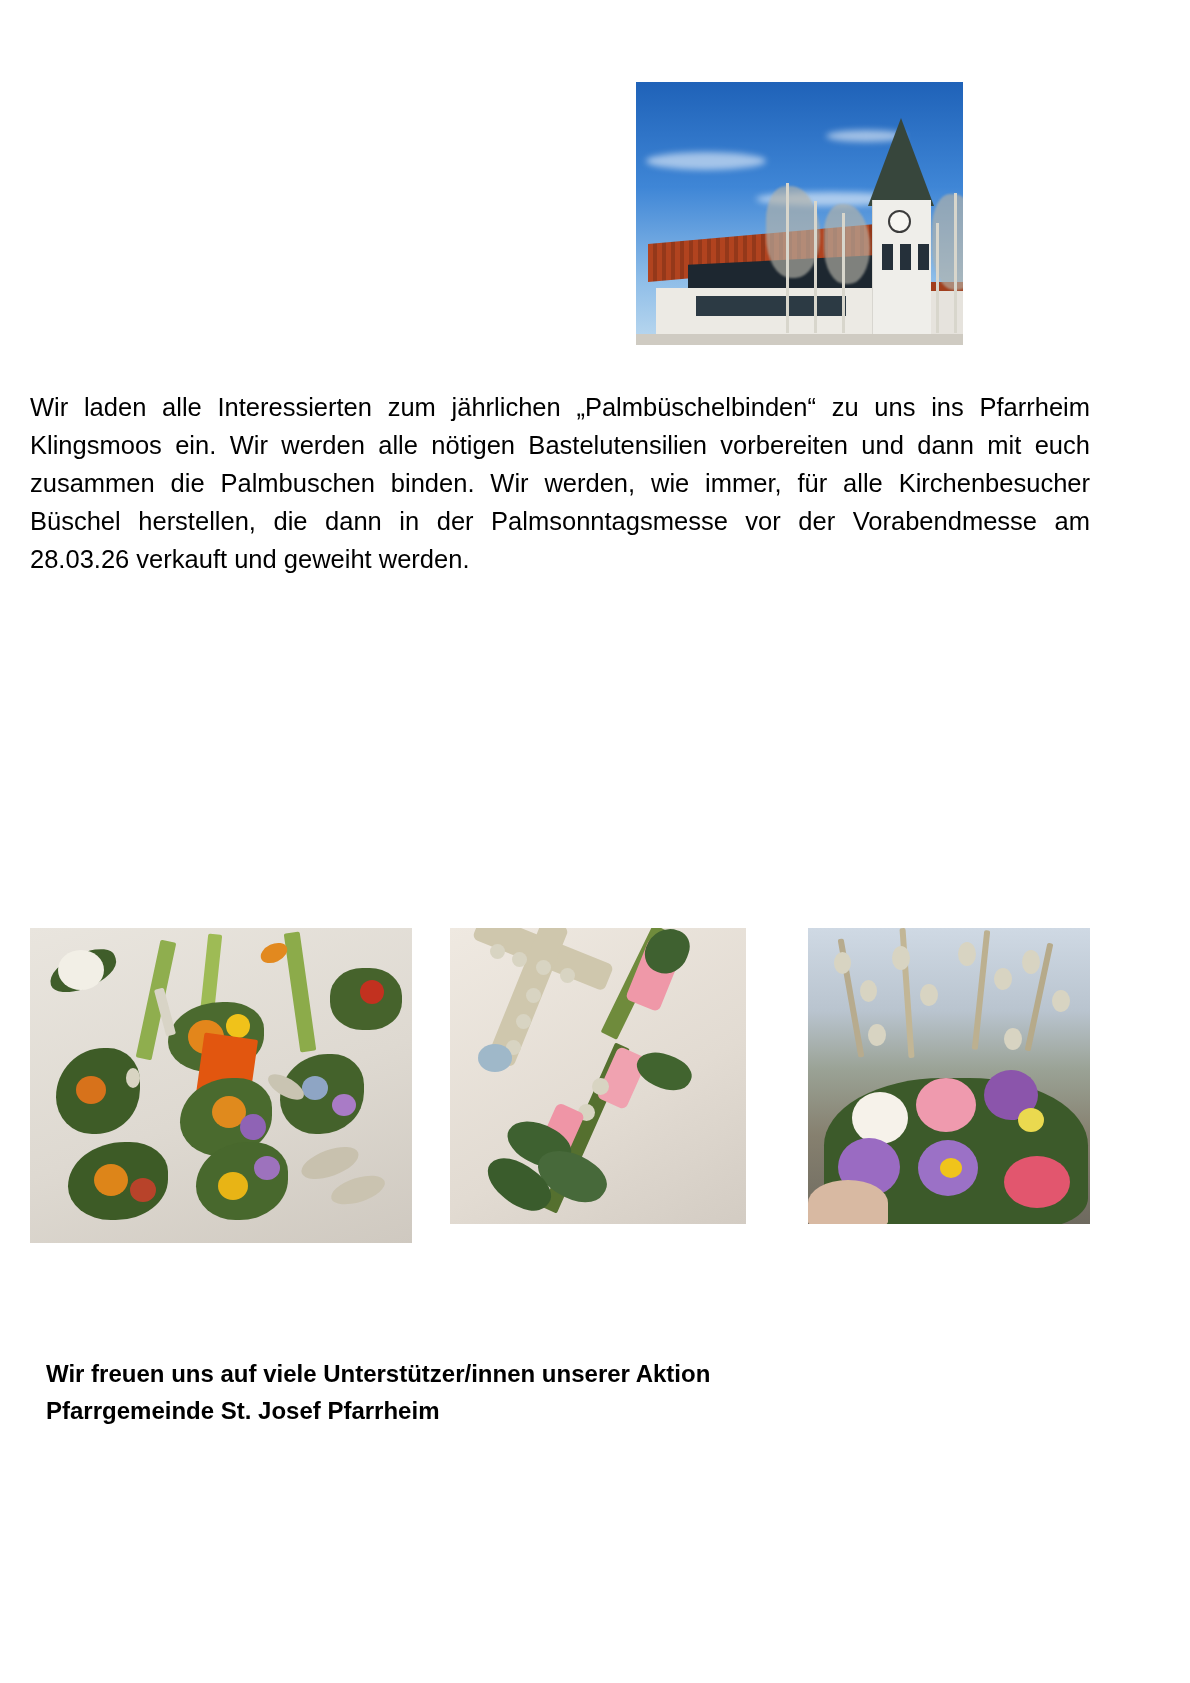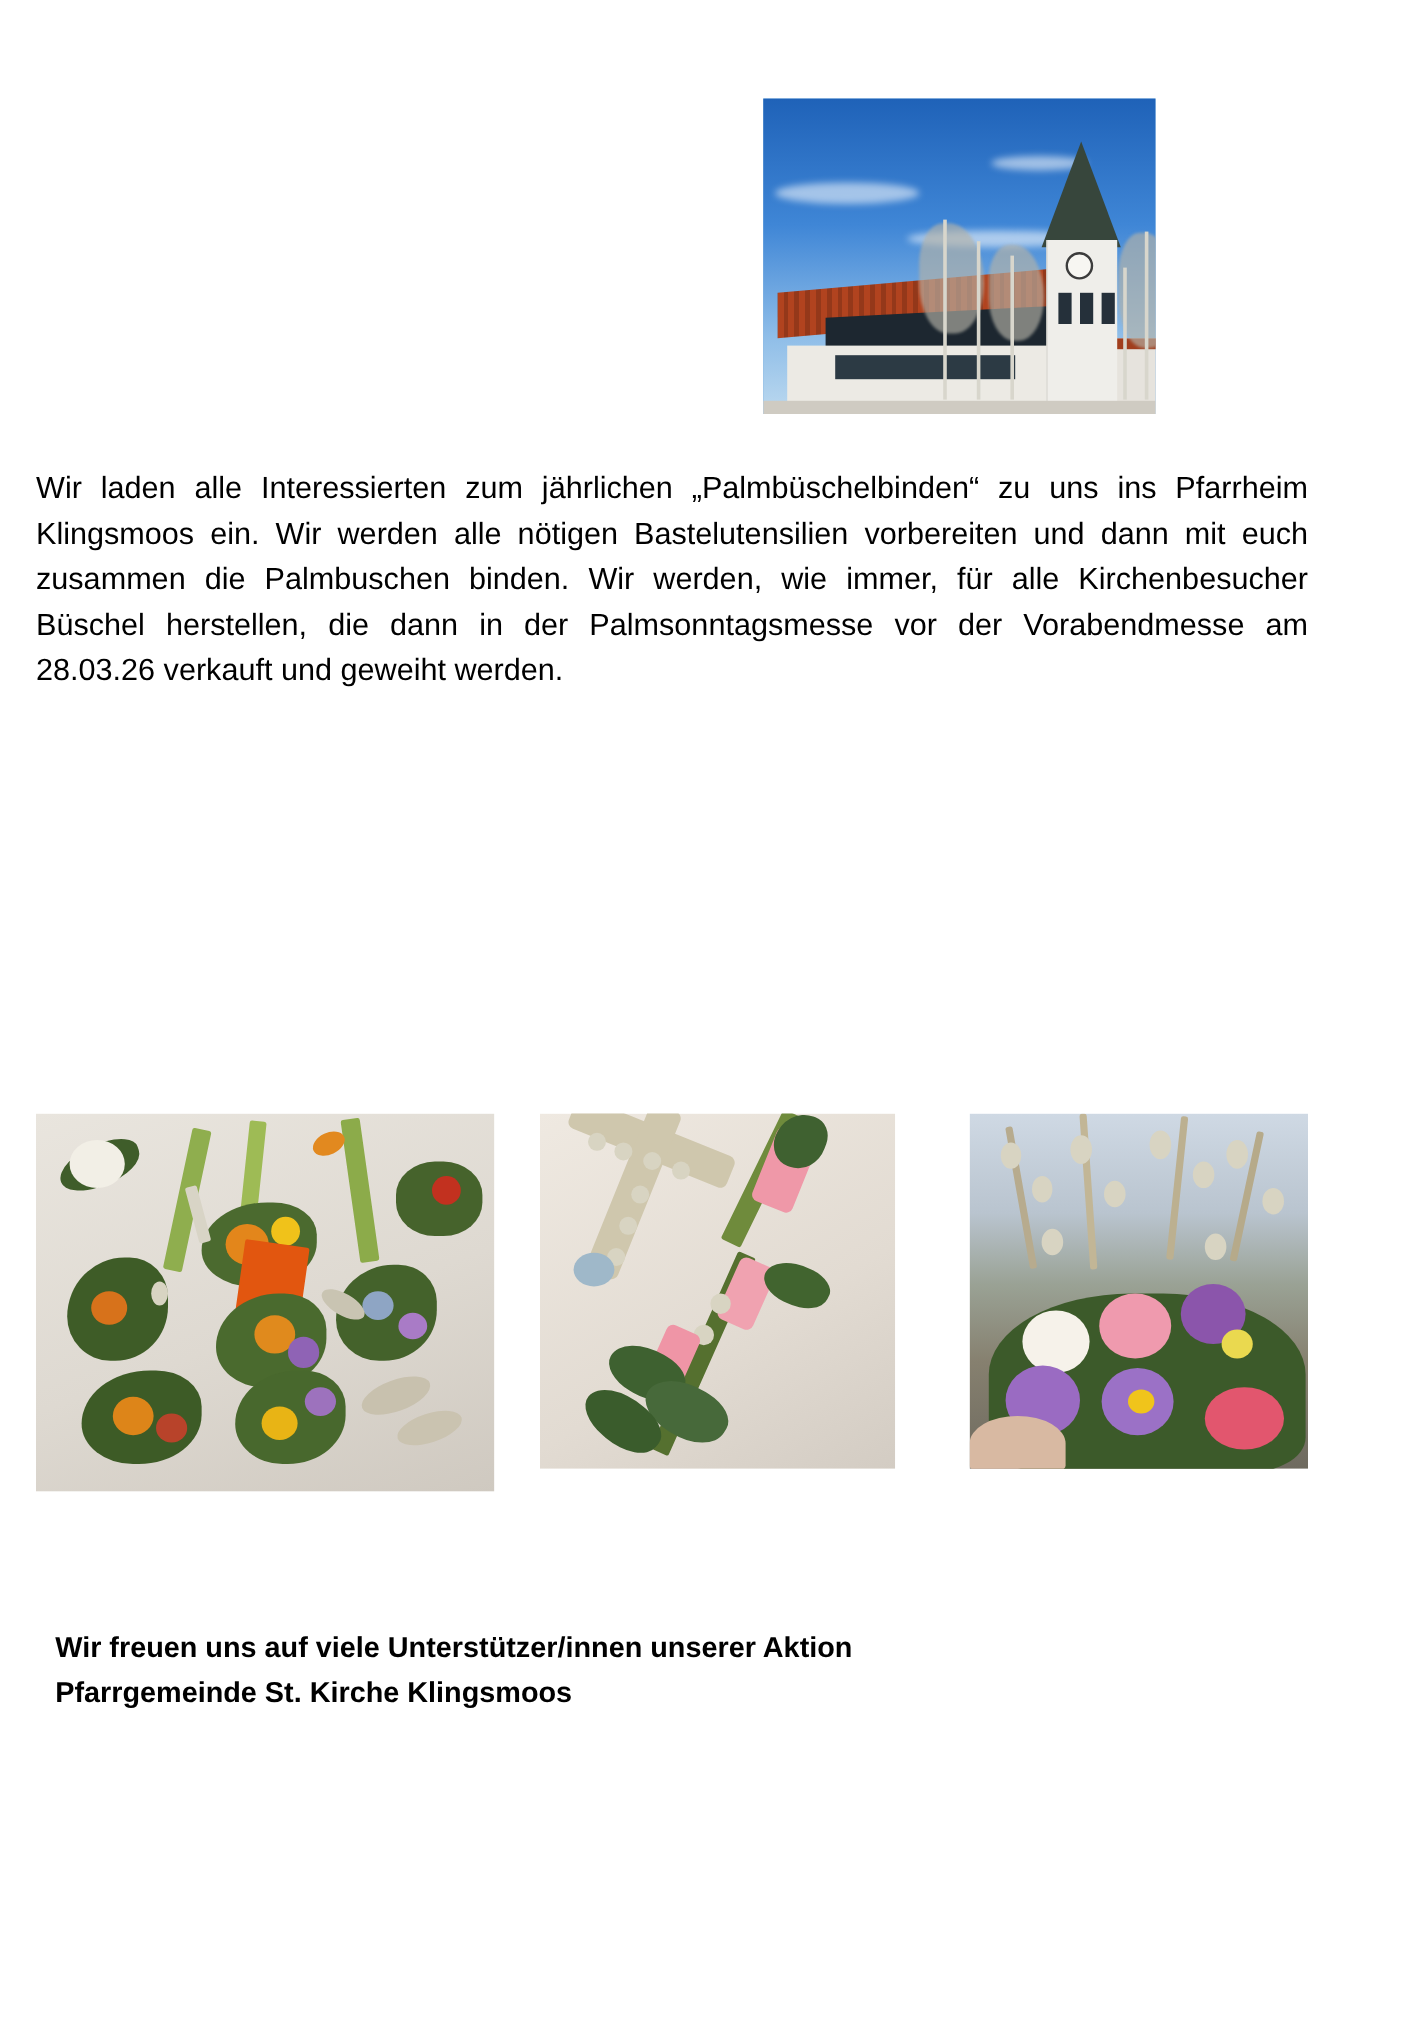--- a/index.html
+++ b/index.html
@@ -392,16 +392,16 @@
       <div class="blob" style="left:110px;top:212px;width:60px;height:56px;background:#9b71c6;"></div>
       <div class="blob" style="left:132px;top:230px;width:22px;height:20px;background:#f0c41b;"></div>
       <div class="blob" style="left:196px;top:228px;width:66px;height:52px;background:#e2566e;"></div>
       <div class="blob" style="left:210px;top:180px;width:26px;height:24px;background:#ead94f;"></div>
       <div class="blob" style="left:0px;top:252px;width:80px;height:46px;background:#d8b9a2;border-radius:50% 50% 10% 10%;"></div>
     </div>
   </div>
 
   <div class="closing">
     <div>Wir freuen uns auf viele Unterstützer/innen unserer Aktion</div>
-    <div>Pfarrgemeinde St. Kirche Klingsmoos</div>
+    <div>Pfarrgemeinde St. Josef Pfarrheim</div>
   </div>
 
 </div>
 
 </body></html>

